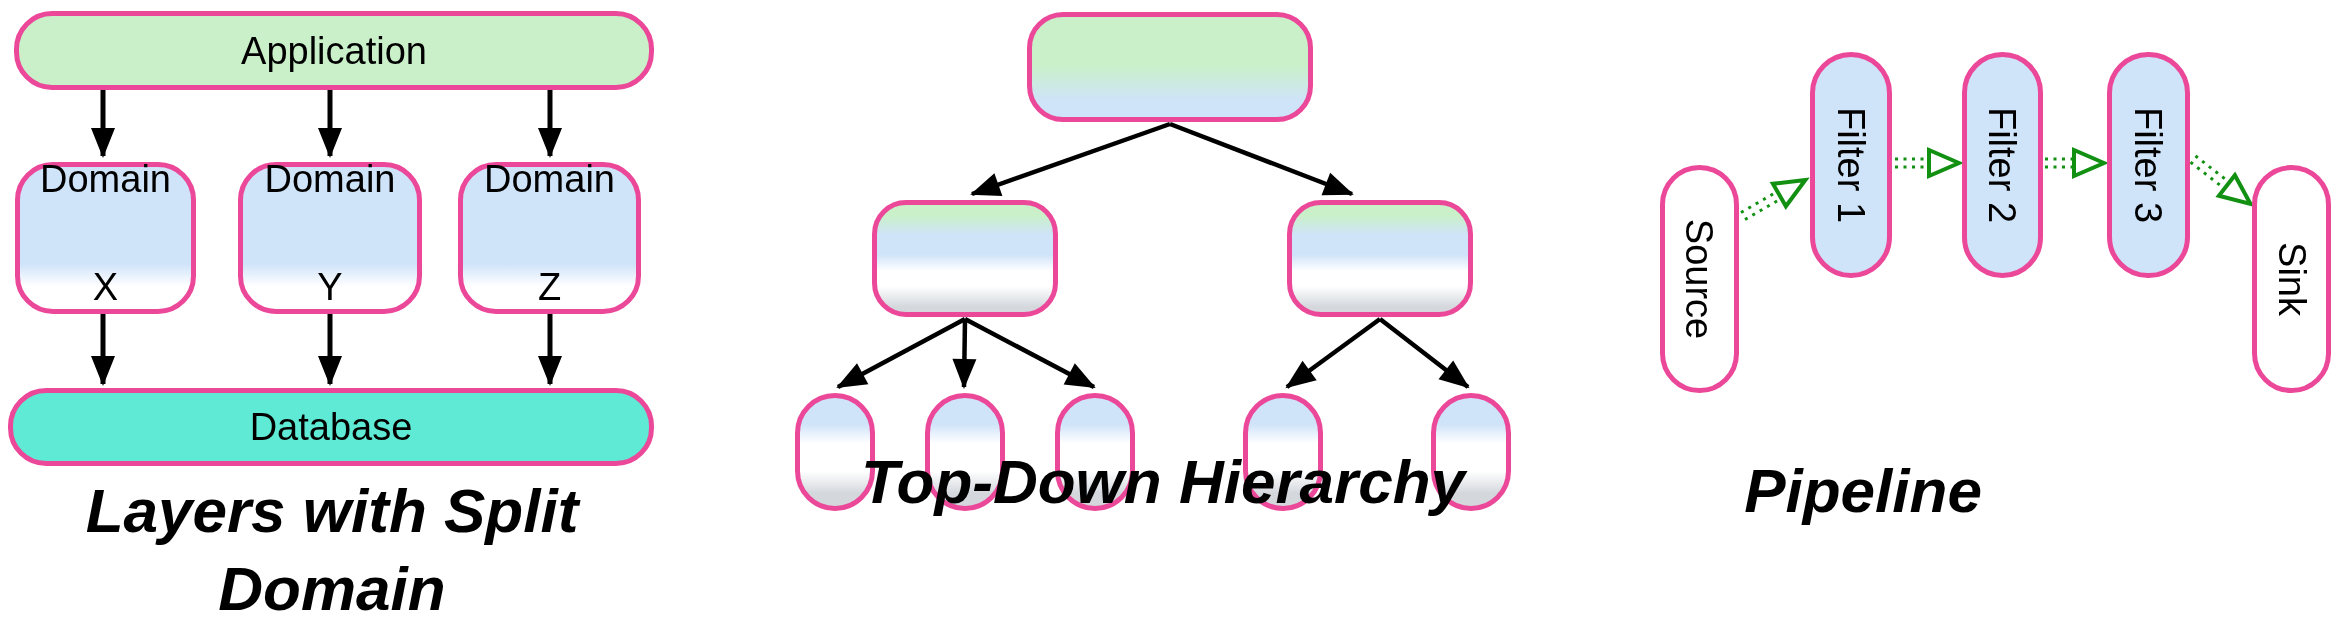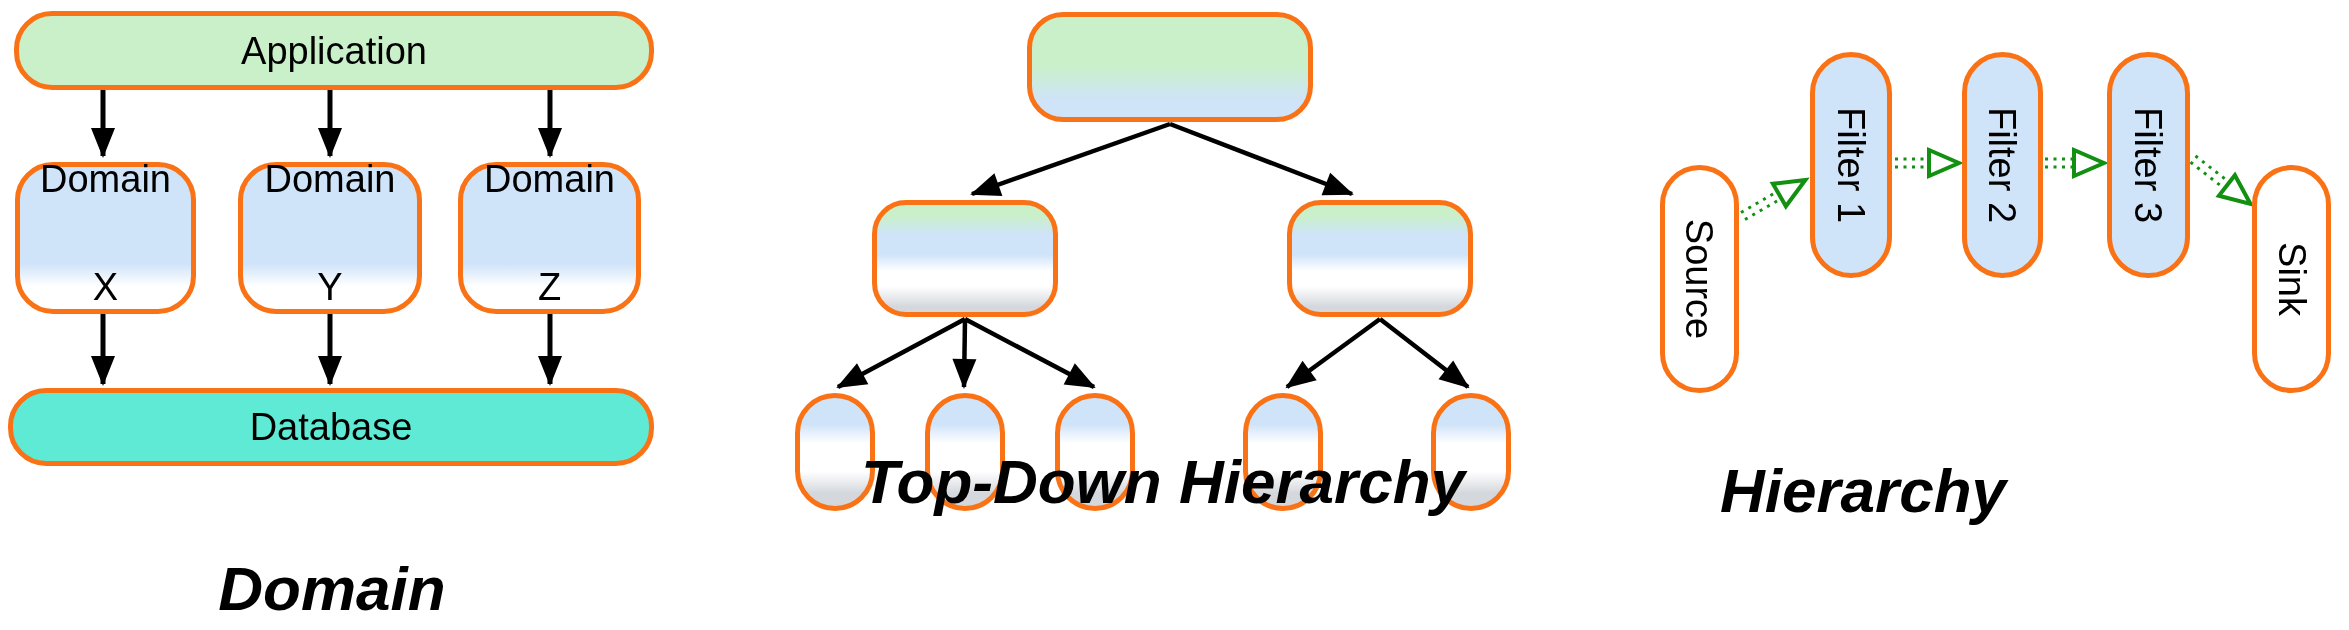--- a/index.html
+++ b/index.html
@@ -1,20 +1,20 @@
 <!DOCTYPE html>
 <html><head>
 <meta charset="utf-8">
 <style>
   html,body{margin:0;padding:0;background:#ffffff;}
   body{width:2349px;height:630px;overflow:hidden;position:relative;
        font-family:"Liberation Sans", sans-serif;color:#000;}
   .canvas{position:absolute;left:0;top:0;width:2349px;height:630px;}
   svg.edges{position:absolute;left:0;top:0;z-index:1;}
-  .node{position:absolute;z-index:2;border:5px solid #f97316;box-sizing:border-box;
+  .node{position:absolute;z-index:2;border:5px solid #ec4899;box-sizing:border-box;
         display:flex;align-items:center;justify-content:center;
         font-size:38px;line-height:54px;text-align:center;white-space:pre-line;}
   
   .app-box{left:14px;top:11px;width:640px;height:79px;border-radius:38px;background:#c9f0c9;}
   .domain-box{top:162px;height:152px;border-radius:38px;padding-bottom:10px;
         background:linear-gradient(180deg,#cfe3f9 0%,#cfe3f9 68%,#ffffff 84%,#ffffff 100%);}
   .domain-x{left:15px;width:181px;}
   .domain-y{left:238px;width:184px;}
   .domain-z{left:458px;width:183px;}
   .db-box{left:8px;top:388px;width:646px;height:78px;border-radius:38px;background:#5eead4;}
@@ -112,21 +112,21 @@
   <div class="node domain-box domain-z">
     <span><span>Domain</span><br>
     <span>Z</span></span>
   </div>
 
   <div class="node db-box">
     <span>Database</span>
   </div>
 
   <div class="caption cap-layers">
-    <br>
+    <span>Layers with Split</span><br>
     <span>Domain</span>
   </div>
 
   <div class="node root-box"></div>
   <div class="node mid-box mid-left"></div>
   <div class="node mid-box mid-right"></div>
   <div class="node leaf leaf1"></div>
   <div class="node leaf leaf2"></div>
   <div class="node leaf leaf3"></div>
   <div class="node leaf leaf4"></div>
@@ -143,15 +143,15 @@
   <div class="node vpill f2-box">
     <span class="vlabel">Filter 2</span>
   </div>
   <div class="node vpill f3-box">
     <span class="vlabel">Filter 3</span>
   </div>
   <div class="node vpill sink-box">
     <span class="vlabel">Sink</span>
   </div>
 
-  <div class="caption cap-pipeline">Hierarchy</div>
+  <div class="caption cap-pipeline">Pipeline</div>
 
 </div>
 
 </body></html>

